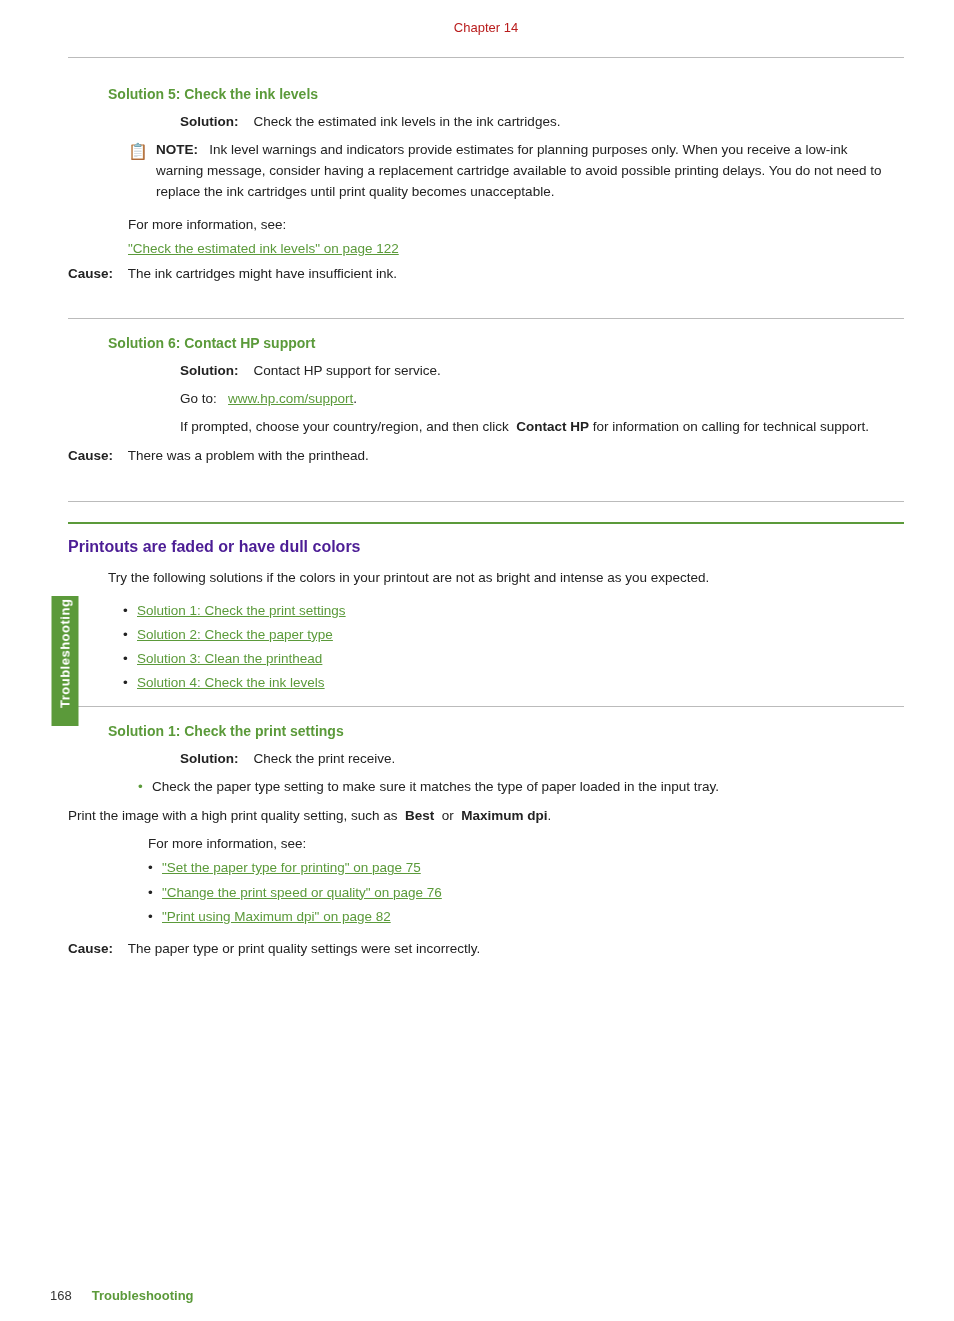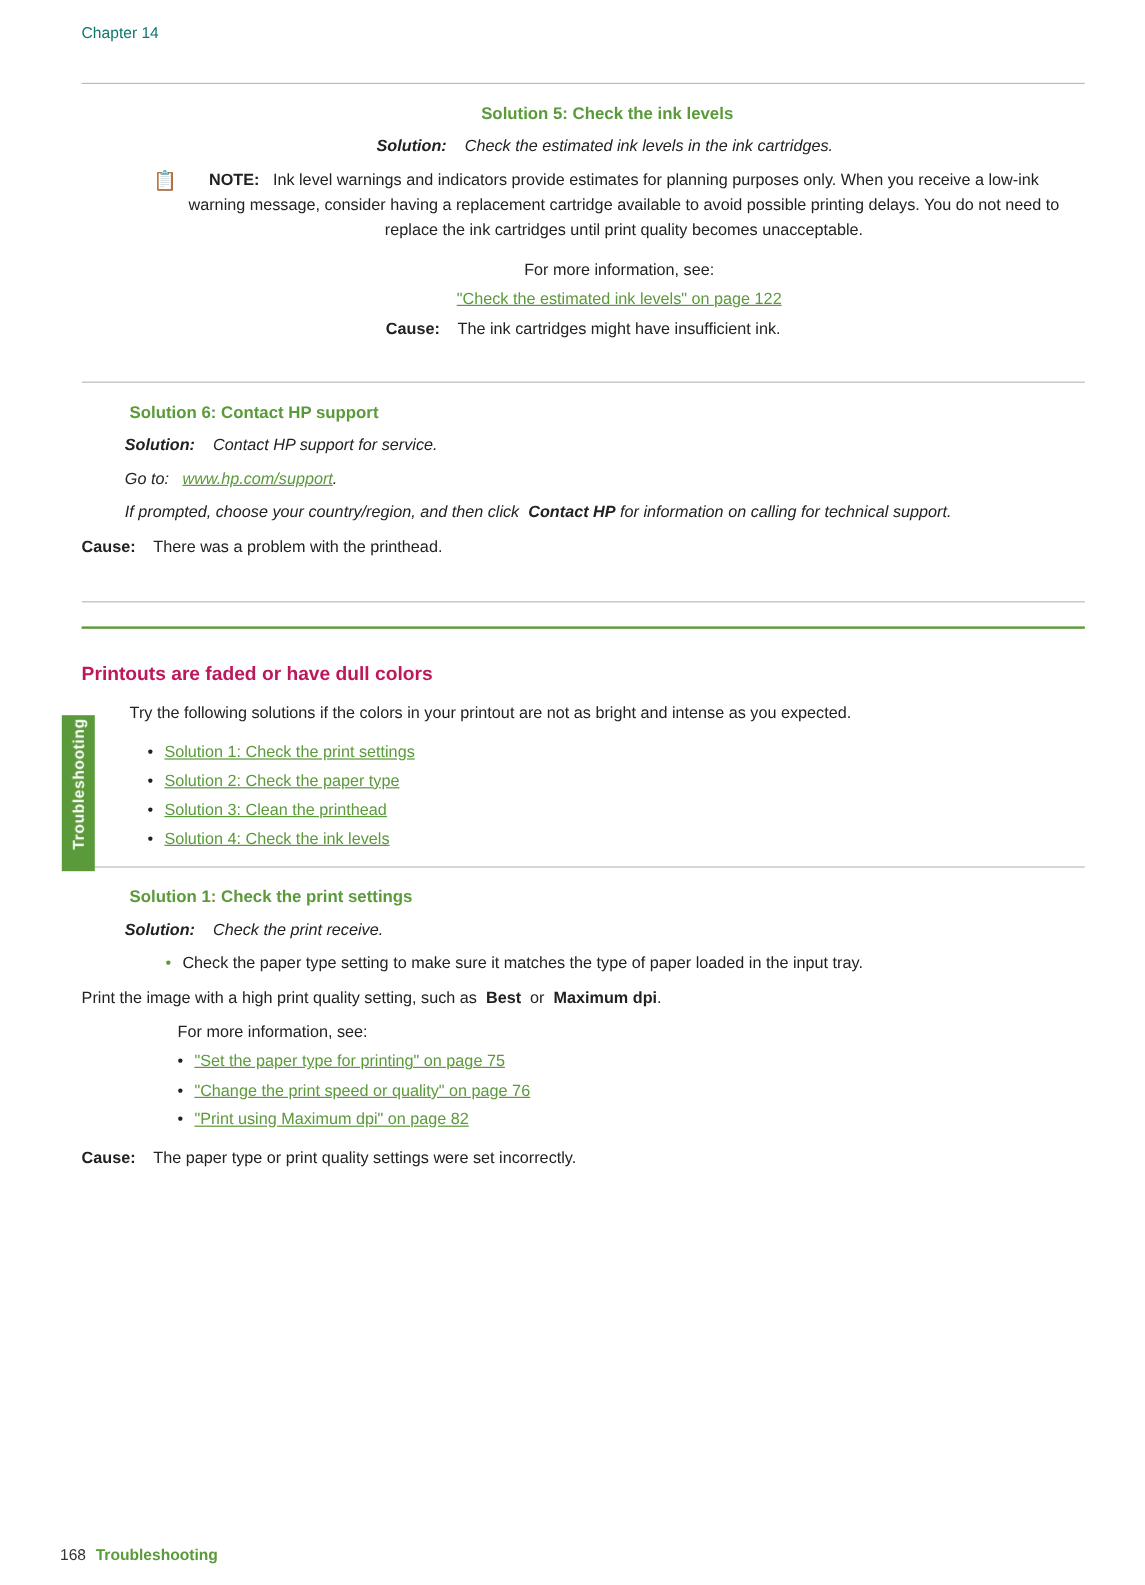--- a/index.html
+++ b/index.html
@@ -33,38 +33,38 @@
       z-index: 10;
     }
 
     .content-area {
       margin-left: 18px;
       flex: 1;
       padding: 20px 50px 40px 50px;
     }
 
     .chapter-label {
-      color: #0f766e;
-      font-size: 13px;
-      margin-bottom: 34px;
+      color: #b91c1c;
+      font-size: 13px;
+      margin-bottom: 22px;
+      text-align: center;
     }
 
     .solution-heading {
       color: #5b9a3a;
       font-size: 14px;
       font-weight: bold;
       margin-bottom: 10px;
       margin-left: 40px;
     }
 
     .solution-line {
-      margin-left: 36px;
+      margin-left: 112px;
       margin-bottom: 8px;
       line-height: 1.5;
-      font-style: italic;
     }
 
     .note-box {
       margin-left: 60px;
       margin-right: 20px;
       margin-bottom: 12px;
       display: flex;
       gap: 8px;
       line-height: 1.55;
     }
@@ -101,26 +101,26 @@
       line-height: 1.5;
     }
 
     .if-not-solve {
       margin-left: 60px;
       line-height: 1.5;
     }
 
     
     .main-section-heading {
-      color: #be185d;
+      color: #4c1d95;
       font-size: 16px;
       font-weight: bold;
       margin-bottom: 12px;
       border-top: 2px solid #5b9a3a;
-      padding-top: 30px;
+      padding-top: 14px;
     }
 
     .main-section-intro {
       margin-left: 40px;
       margin-bottom: 12px;
       line-height: 1.55;
     }
 
     .bullet-list {
       margin-left: 55px;
@@ -174,21 +174,21 @@
     }
 
     
     .page-footer {
       position: absolute;
       bottom: 18px;
       left: 50px;
       font-size: 13px;
       color: #333;
       display: flex;
-      gap: 8px;
+      gap: 20px;
     }
 
     .footer-page-num {
       font-size: 13px;
     }
 
     .footer-chapter {
       font-size: 13px;
       color: #5b9a3a;
       font-weight: bold;
@@ -200,23 +200,22 @@
       padding: 16px 0 10px 0;
       border-top: 1px solid #bbb;
     }
 
     .solution-section:first-child {
       border-top: none;
     }
 
     .top-section {
       border-top: 1px solid #bbb;
-      padding-top: 16px;
+      padding-top: 28px;
       margin-bottom: 0;
-      text-align: center;
     }
   </style>
 </head>
 <body>
 
 <div class="side-tab">Troubleshooting</div>
 
 <div class="content-area">
 
   <div class="chapter-label">Chapter 14</div>

